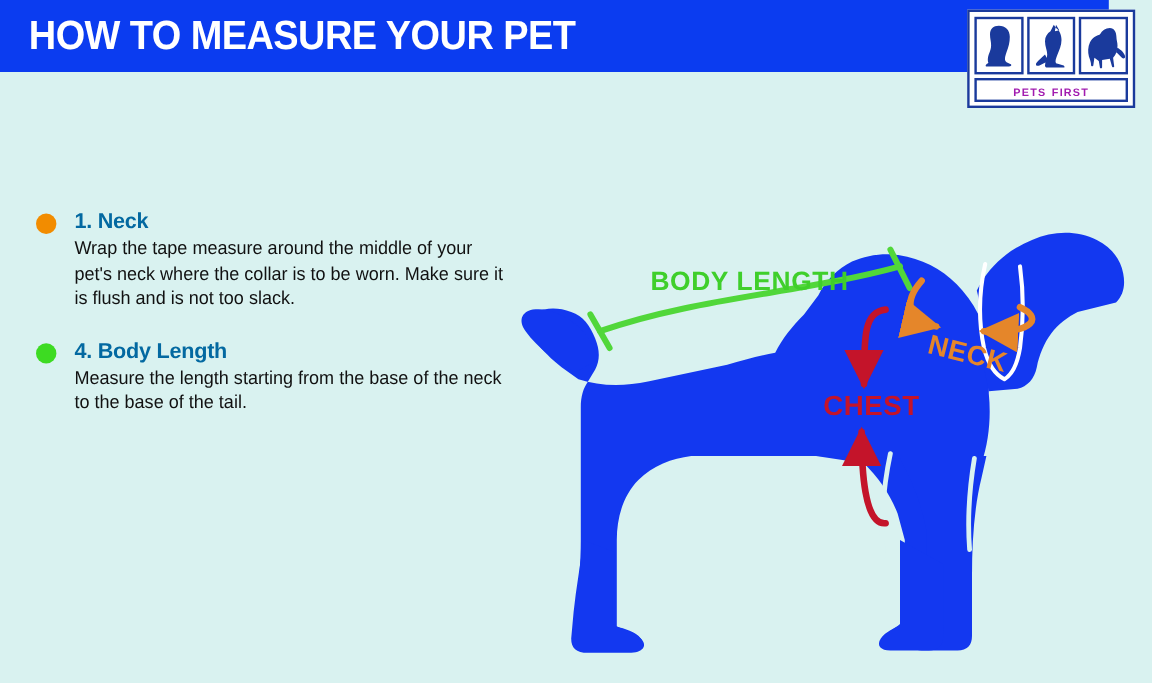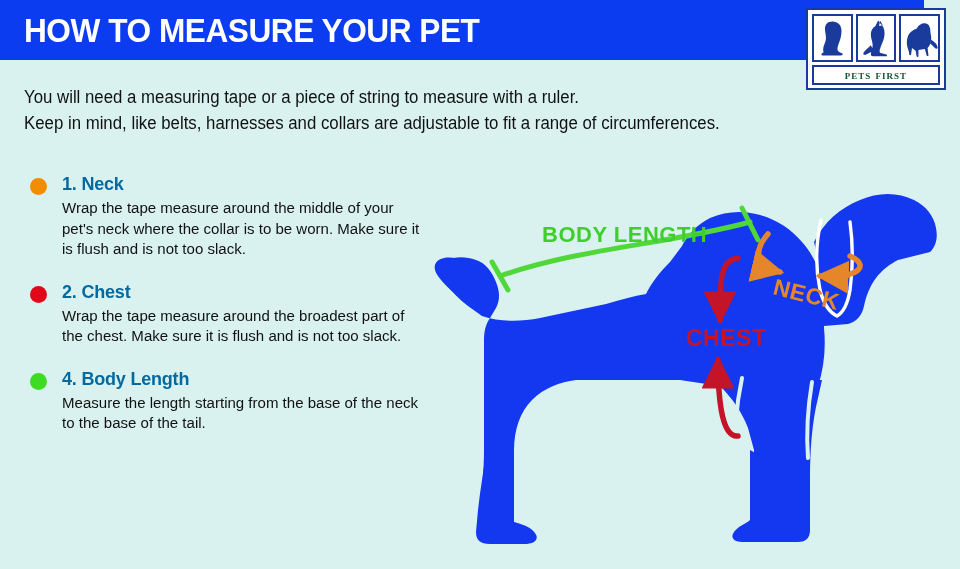--- a/index.html
+++ b/index.html
@@ -74,22 +74,22 @@
   }
   .logo-panel svg { display: block; width: 100%; height: 100%; }
   #logo-wordmark {
     margin-top: 3px;
     height: 20px;
     border: 2px solid #1a3a9c;
     box-sizing: border-box;
     display: flex;
     align-items: center;
     justify-content: center;
-    color: #14532d;
-    font-family: Liberation Serif, serif;
+    color: #a21caf;
+    font-family: Liberation Sans, sans-serif;
     font-weight: bold;
     font-size: 13px;
     letter-spacing: 1px;
     font-variant: small-caps;
     text-transform: lowercase;
   }
 
   
   #intro {
     position: absolute;
@@ -185,38 +185,29 @@
       </div>
       <div class="logo-panel">
         <svg viewBox="0 0 40 44" preserveAspectRatio="xMidYMid meet">
           <path fill="#1a3a9c" d="M26 6c-4 0-7 2-9 6-3 1-7 3-9 7-2 4-2 9-1 13 1 3 2 5 2 8 0 1 2 1 2 0l1-7 4 3 1 6c0 1 2 1 2 0l0-7 7-1 2 7c0 1 2 1 2 0l-1-8c3-3 4-7 4-11 0-3-1-5-1-8 0-4-2-8-6-8z M33 24c3 2 6 4 7 8 0 2-2 2-3 1l-5-5z"></path>
         </svg>
       </div>
     </div>
     <div id="logo-wordmark">Pets First</div>
   </div>
 
-  <div id="intro">
-    <div class="intro-line">You will need a measuring tape or a piece of string to measure with a ruler.</div>
-    <div class="intro-line">Keep in mind, like belts, harnesses and collars are adjustable to fit a range of circumferences.</div>
-  </div>
 
   <div id="steps">
 
     <div class="step">
       <span class="step-bullet" style="background:#f28c00"></span>
       <div class="step-title">1. Neck</div>
       <div class="step-body">Wrap the tape measure around the middle of your pet's neck where the collar is to be worn. Make sure it is flush and is not too slack.</div>
     </div>
 
-    <div class="step">
-      <span class="step-bullet" style="background:#e2081b"></span>
-      <div class="step-title">2. Chest</div>
-      <div class="step-body">Wrap the tape measure around the broadest part of the chest. Make sure it is flush and is not too slack.</div>
-    </div>
 
     <div class="step">
       <span class="step-bullet" style="background:#3ddb22"></span>
       <div class="step-title">4. Body Length</div>
       <div class="step-body">Measure the length starting from the base of the neck to the base of the tail.</div>
     </div>
 
   </div>
 
   <div id="diagram">

